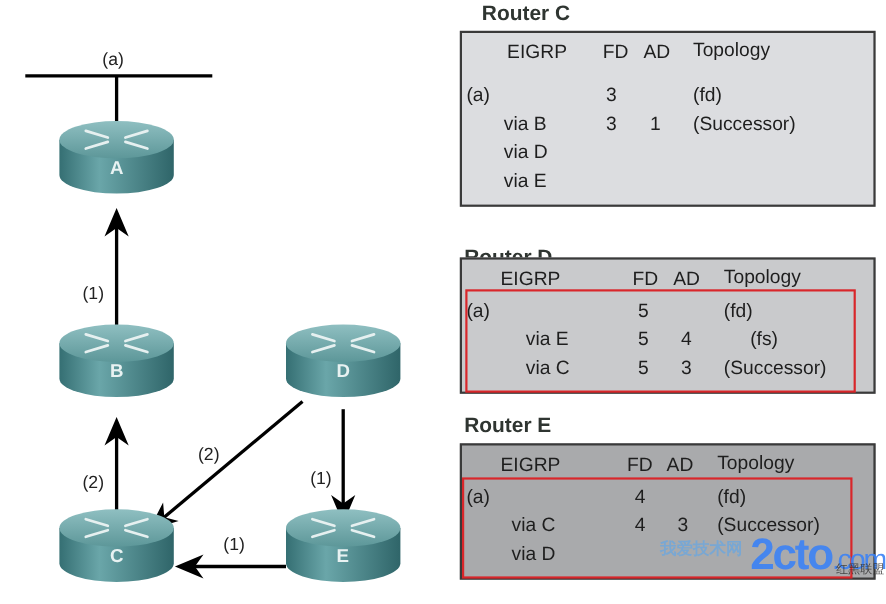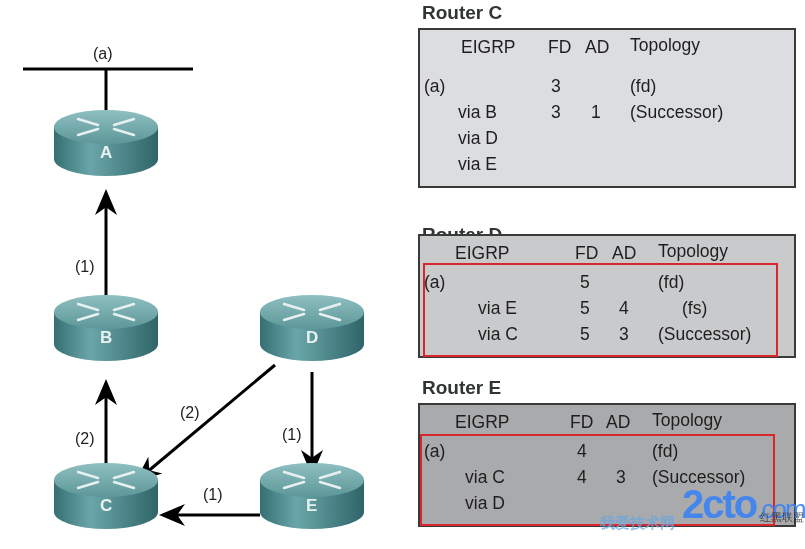--- a/index.html
+++ b/index.html
@@ -107,21 +107,21 @@
           <line x1="284" y1="472" x2="304" y2="478"></line>
           <line x1="340" y1="472" x2="320" y2="478"></line>
           <line x1="304" y1="482" x2="284" y2="488"></line>
           <line x1="320" y1="482" x2="340" y2="488"></line>
         </g>
         <text x="306" y="511" class="router-label">E</text>
       </g>
     </g>
 </svg>
 
-<div class="title" style="top:2px;">Router C</div>
+<div class="title" style="top:2px;margin-left:16px;">Router C</div>
 <div class="box" id="box-c" style="top: 28px; height: 160px; background: rgb(220, 221, 224);">
     <div class="row" style="left: 41px; top: 7px;">EIGRP</div>
     <div class="row" style="left: 128px; top: 7px;">FD</div>
     <div class="row" style="left: 165px; top: 7px;">AD</div>
     <div class="row" style="left: 210px; top: 5px;">Topology</div>
     <div class="row" style="left: 4px; top: 46px;">(a)</div>
     <div class="row" style="left: 131px; top: 46px;">3</div>
     <div class="row" style="left: 210px; top: 46px;">(fd)</div>
     <div class="row" style="left: 38px; top: 72px;">via B</div>
     <div class="row" style="left: 131px; top: 72px;">3</div>
@@ -161,17 +161,17 @@
     <div class="row" style="left: 157px; top: 36px;">4</div>
     <div class="row" style="left: 232px; top: 36px;">(fd)</div>
     <div class="row" style="left: 45px; top: 62px;">via C</div>
     <div class="row" style="left: 157px; top: 62px;">4</div>
     <div class="row" style="left: 196px; top: 62px;">3</div>
     <div class="row" style="left: 232px; top: 62px;">(Successor)</div>
     <div class="row" style="left: 45px; top: 88px;">via D</div>
     <div class="hl" style="left: 0px; top: 29px; width: 355px; height: 92px; border-color: rgb(217, 38, 42);"></div>
   </div>
 
-<div class="wm" style="left:600px;top:514px;font-size:15px;color:#6aa7e0;font-weight:bold;opacity:0.75;">我爱技术网</div>
+<div class="wm" style="left:600px;top:490px;font-size:15px;color:#6aa7e0;font-weight:bold;opacity:0.75;">我爱技术网</div>
 <div class="wm" style="left:682px;top:482px;font-size:40px;font-weight:bold;color:#3b82f6;letter-spacing:-2px;opacity:0.9;text-align:center;">
   <span>2cto</span><span style="font-size:26px;font-weight:normal;">.com</span>
 </div>
 <div class="wm" style="left:760px;top:510px;font-size:11px;color:#333;opacity:0.85;">红黑联盟</div>
 
 </body></html>

